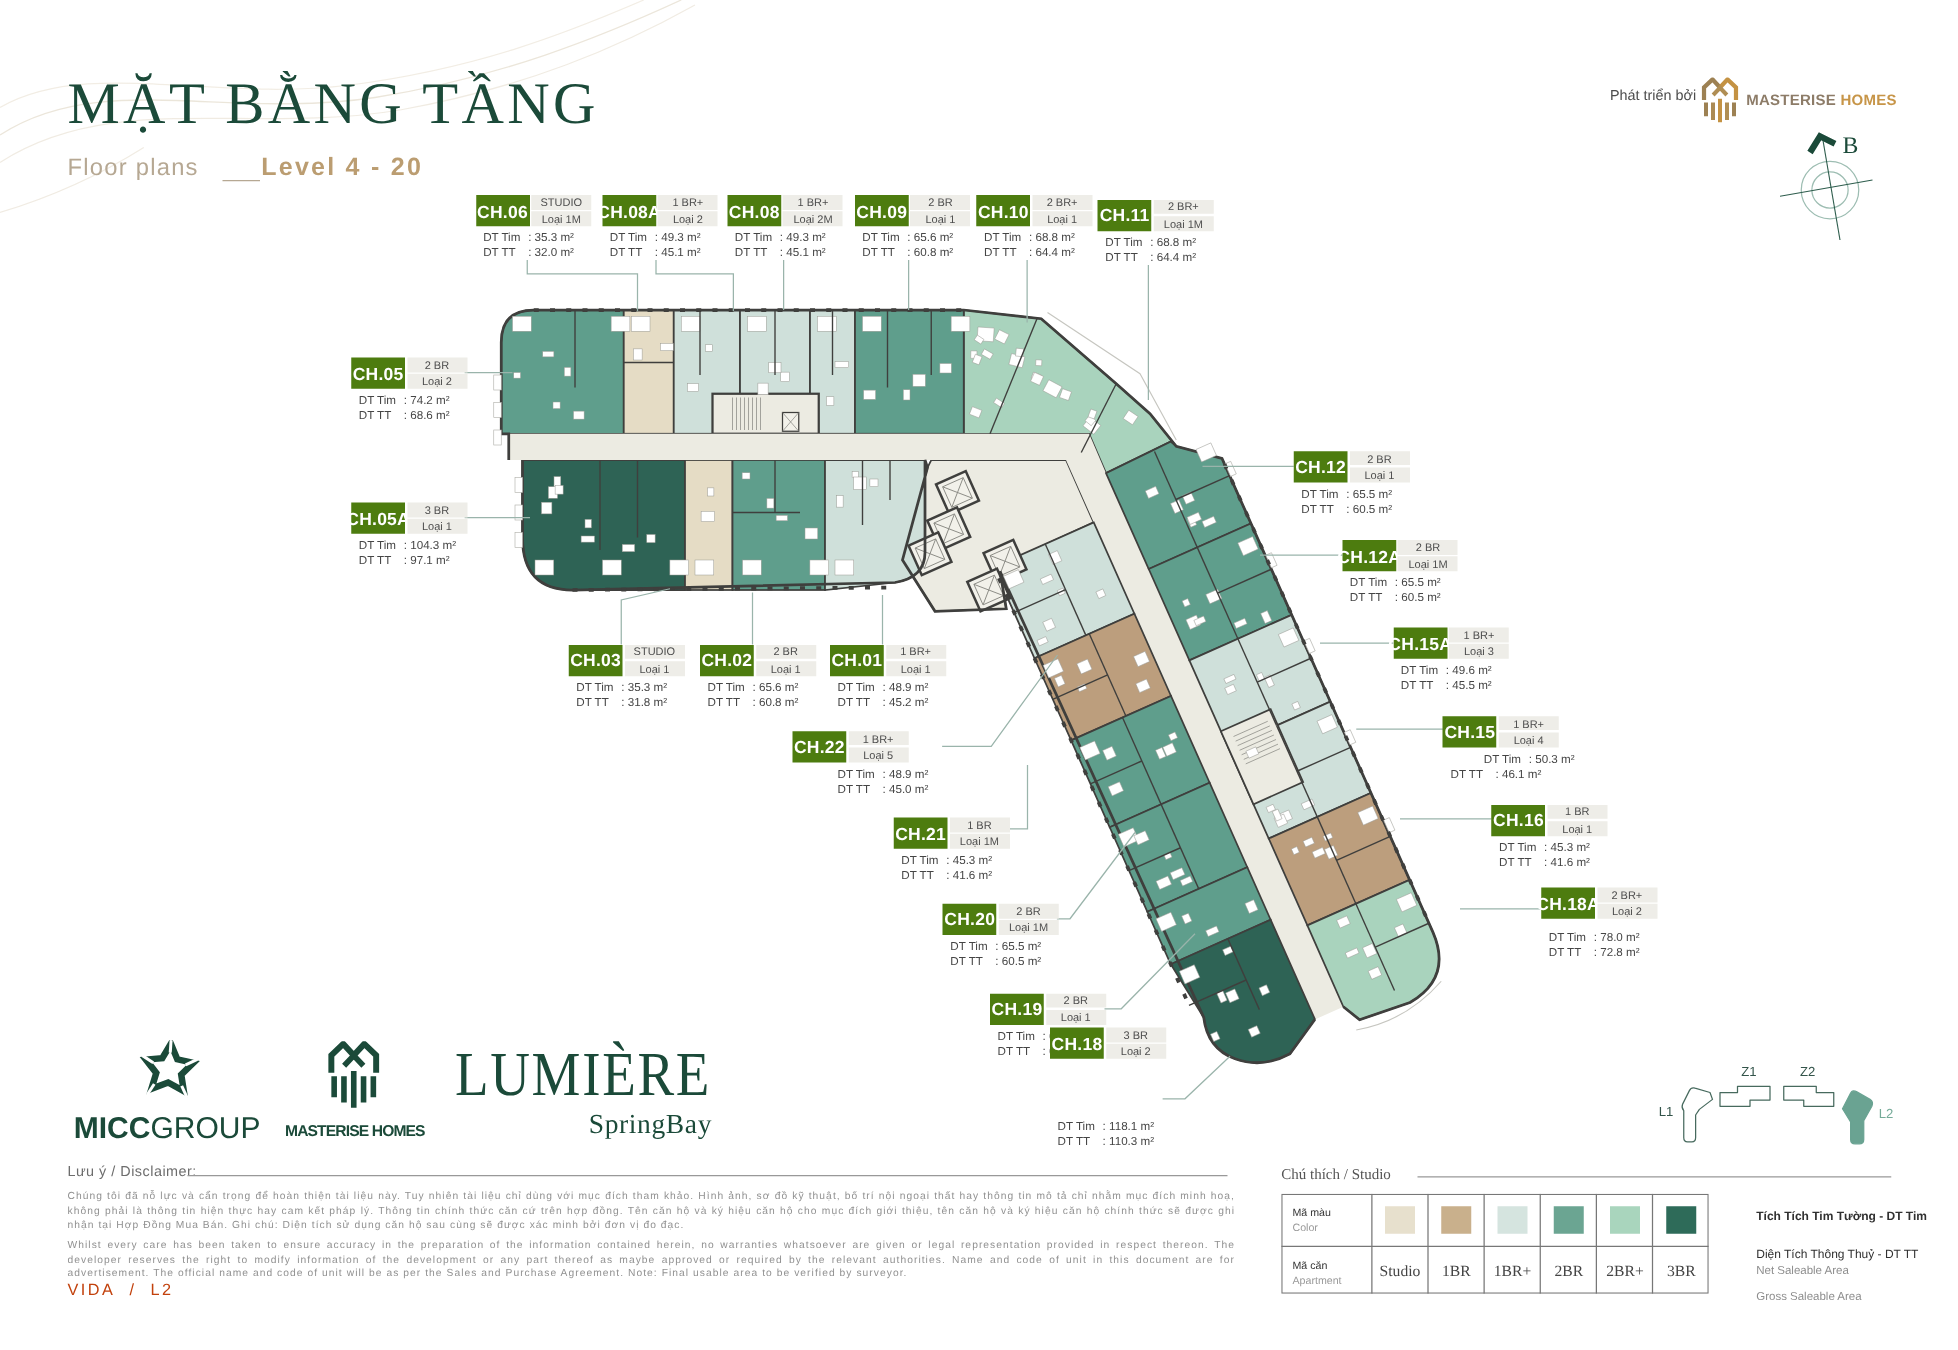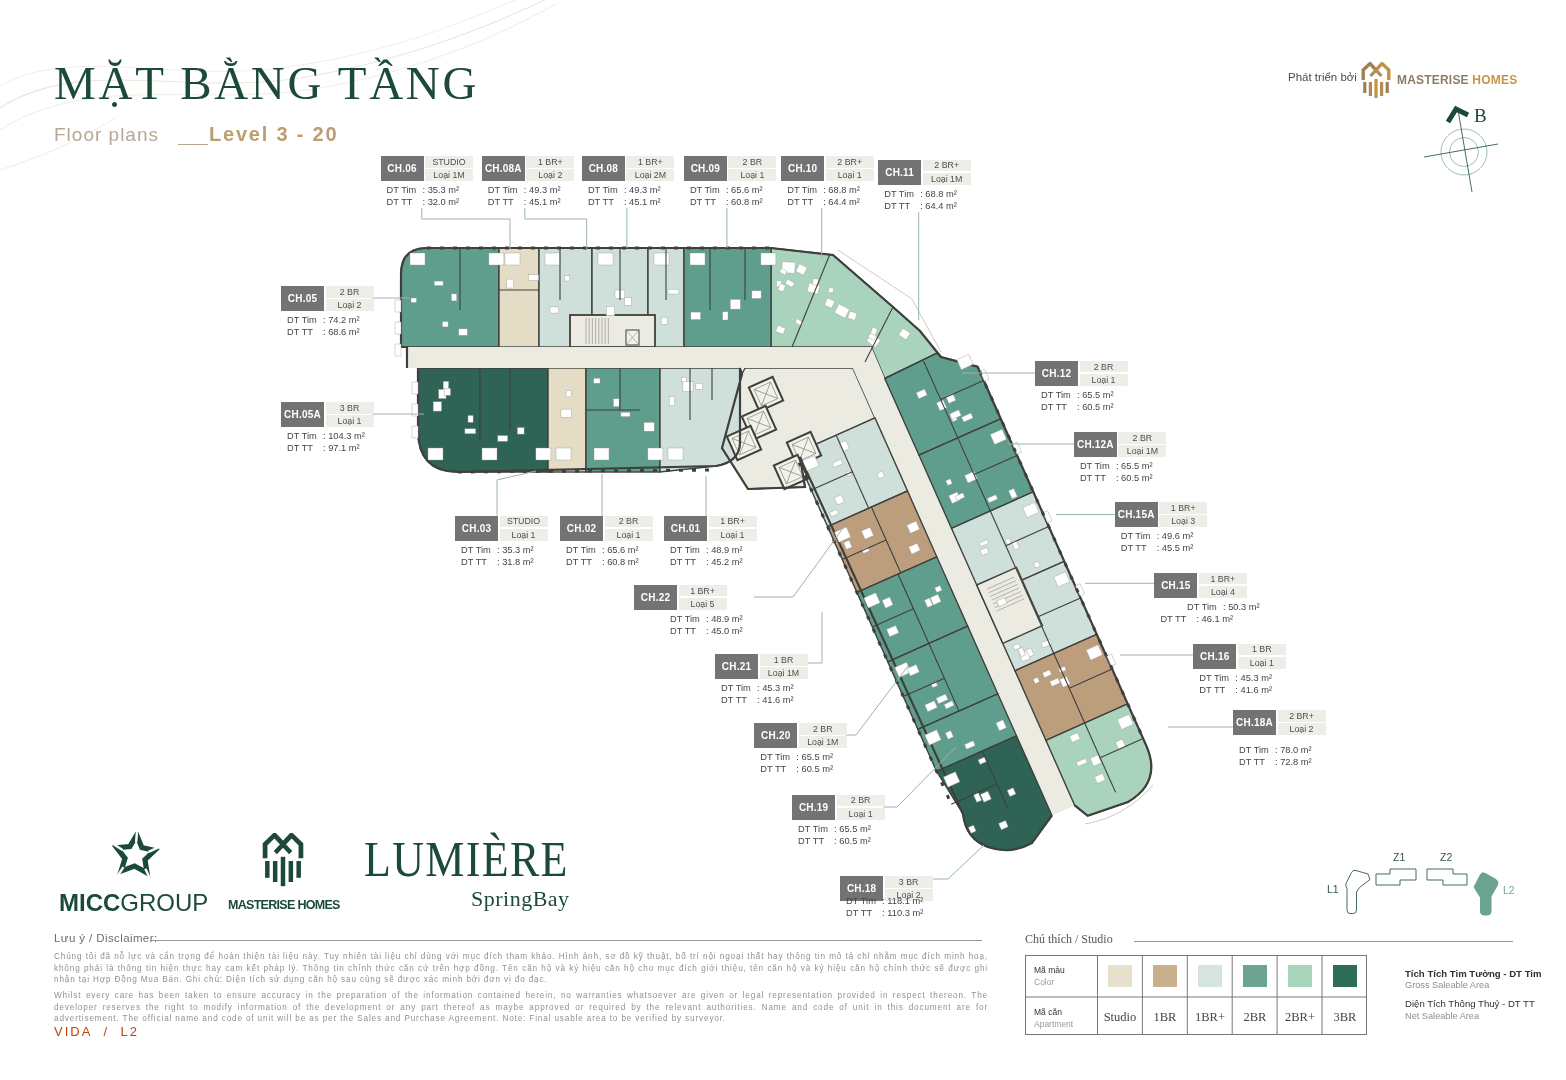--- a/index.html
+++ b/index.html
@@ -1,18 +1,18 @@
 <!DOCTYPE html>
 <html><head><meta charset="utf-8">
 <style>
 *{margin:0;padding:0;box-sizing:border-box}
 body{width:1566px;height:1080px;background:#fff;font-family:"Liberation Sans",sans-serif;position:relative;overflow:hidden}
 .abs{position:absolute}
 .lbl{position:absolute;display:flex;height:25px}
-.code{width:43px;background:#737373;color:#fff;font-size:10px;font-weight:700;letter-spacing:.2px;display:flex;align-items:center;justify-content:center}
+.code{width:43px;background:#4d7c0f;color:#fff;font-size:14px;font-weight:700;letter-spacing:.2px;display:flex;align-items:center;justify-content:center}
 .info{width:48px;margin-left:1.5px;display:flex;flex-direction:column;justify-content:space-between}
 .info div{background:#eeede8;color:#4e4e4e;font-size:8.8px;height:11.8px;display:flex;align-items:center;justify-content:center}
 .dt{position:absolute;font-size:9.3px;color:#454545;white-space:nowrap}
 .dt .k{display:inline-block;width:36px}
 </style></head>
 <body>
 <svg class="abs" style="left:0;top:0" width="1566" height="1080" viewBox="0 0 1566 1080">
 <g opacity="0.8">
       <path d="M0,108 C80,56 180,96 300,78 C400,62 480,30 545,0" fill="none" stroke="#e7e0d2" stroke-width="1.1"></path>
 <path d="M0,130 C90,72 200,108 320,88 C420,70 495,38 556,4" fill="none" stroke="#ede7dc" stroke-width="1"></path>
@@ -475,21 +475,21 @@
 <polyline points="1073.9,444.0 1008.0,444.0" fill="none" stroke="#9ab4ab" stroke-width="1"></polyline>
 <polyline points="1114.7,514.5 1056.0,514.5" fill="none" stroke="#9ab4ab" stroke-width="1"></polyline>
 <polyline points="1154.4,583.3 1085.0,583.3" fill="none" stroke="#9ab4ab" stroke-width="1"></polyline>
 <polyline points="1193.3,655.0 1120.0,655.0" fill="none" stroke="#9ab4ab" stroke-width="1"></polyline>
 <polyline points="1233.0,727.0 1168.0,727.0" fill="none" stroke="#9ab4ab" stroke-width="1"></polyline>
 </svg>
 
 <div class="abs" style="left:54px;top:56px;font-family:'Liberation Serif',serif;font-size:47px;letter-spacing:2.7px;color:#1b4a39">MẶT BẰNG TẦNG</div>
 <div class="abs" style="left:54px;top:124px;font-size:19px;letter-spacing:1px;color:#b6a893">Floor plans</div>
 <div class="abs" style="left:178px;top:144px;width:30px;border-top:1.2px solid #b6a893"></div>
-<div class="abs" style="left:209px;top:123px;font-size:20px;font-weight:700;letter-spacing:1.8px;color:#bb9d71">Level 3 - 20</div>
+<div class="abs" style="left:209px;top:123px;font-size:20px;font-weight:700;letter-spacing:1.8px;color:#bb9d71">Level 4 - 20</div>
 
 <div class="abs" style="left:1288px;top:71px;font-size:11.5px;color:#4c4c4c">Phát triển bởi</div>
 <svg class="abs" style="left:1361px;top:62px" width="30" height="36" viewBox="0 0 30 36">
  <path d="M2.2,18 L2.2,8 L9,1.5 L15,8" fill="none" stroke="#9d8153" stroke-width="3.4"></path>
  <path d="M15,8 L21,1.5 L27.8,8 L27.8,18" fill="none" stroke="#c49243" stroke-width="3.4"></path>
  <path d="M9.5,14 L15,8.2 L20.5,14" fill="none" stroke="#b08e54" stroke-width="3.2"></path>
  <rect x="2.2" y="20" width="3.2" height="11" fill="#9d8153"></rect>
  <rect x="7.8" y="20" width="3.2" height="14" fill="#ab8a54"></rect>
  <rect x="13.4" y="17" width="3.2" height="19" fill="#c49243"></rect>
  <rect x="19" y="20" width="3.2" height="14" fill="#b08e54"></rect>
@@ -638,21 +638,21 @@
 <div class="dt" style="left:760.3px;top:763.8px"><span class="k">DT TT</span>: 60.5 m²</div>
 <div class="lbl" style="left:792.1px;top:794.6px">
 <div class="code">CH.19</div>
 <div class="info">
       <div>2 BR</div>
       <div>Loại 1</div>
     </div>
 </div>
 <div class="dt" style="left:798.1px;top:823.6px"><span class="k">DT Tim</span>: 65.5 m²</div>
 <div class="dt" style="left:798.1px;top:835.6px"><span class="k">DT TT</span>: 60.5 m²</div>
-<div class="lbl" style="left:840.1px;top:876px">
+<div class="lbl" style="left:840.1px;top:822px">
 <div class="code">CH.18</div>
 <div class="info">
       <div>3 BR</div>
       <div>Loại 2</div>
     </div>
 </div>
 <div class="dt" style="left:846.1px;top:895.6px"><span class="k">DT Tim</span>: 118.1 m²</div>
 <div class="dt" style="left:846.1px;top:907.6px"><span class="k">DT TT</span>: 110.3 m²</div>
 <div class="lbl" style="left:1035px;top:360.7px">
 <div class="code">CH.12</div>
@@ -780,14 +780,14 @@
  <g font-size="12.5" fill="#444" font-family="Liberation Serif" text-anchor="middle">
   <text x="95" y="66">Studio</text>
       <text x="140" y="66">1BR</text>
       <text x="185" y="66">1BR+</text>
   <text x="230" y="66">2BR</text>
       <text x="275" y="66">2BR+</text>
       <text x="320" y="66">3BR</text>
  </g>
 </svg>
 <div class="abs" style="left:1405px;top:968px;font-size:9.6px;font-weight:700;color:#303030">Tích Tích Tim Tường - DT Tim</div>
-<div class="abs" style="left:1405px;top:980px;font-size:9.2px;color:#8e8e8e">Gross Saleable Area</div>
+<div class="abs" style="left:1405px;top:1032px;font-size:9.2px;color:#8e8e8e">Gross Saleable Area</div>
 <div class="abs" style="left:1405px;top:998px;font-size:9.6px;font-weight:400;color:#303030">Diện Tích Thông Thuỷ - DT TT</div>
 <div class="abs" style="left:1405px;top:1011px;font-size:9.2px;color:#8e8e8e">Net Saleable Area</div>
 </body></html>

